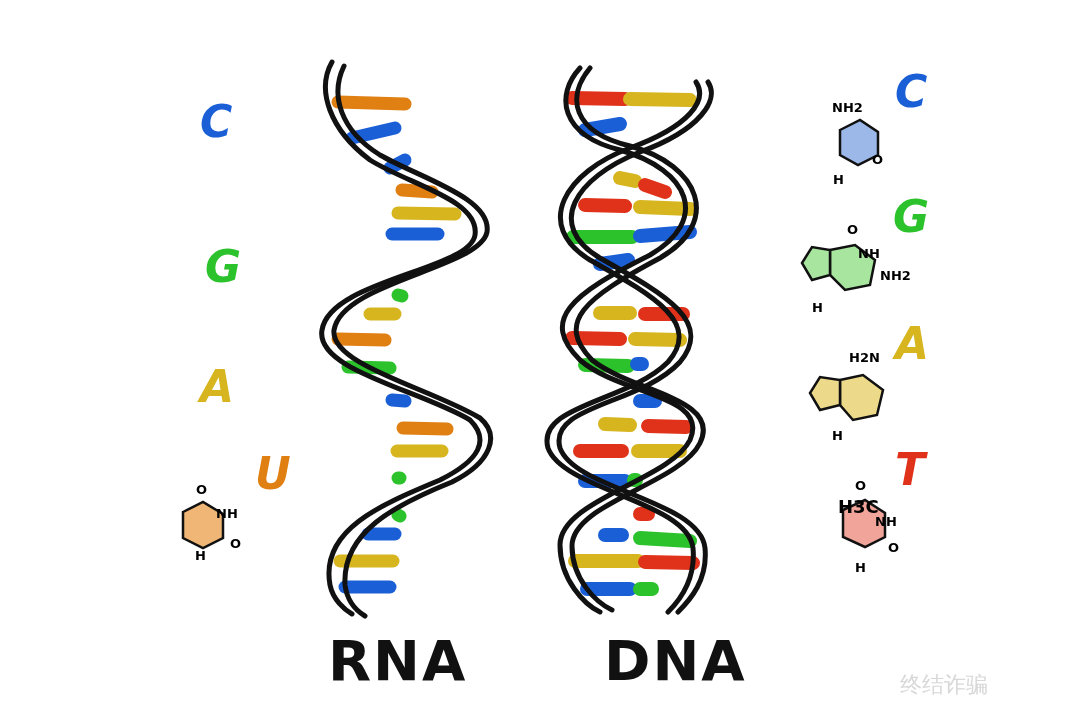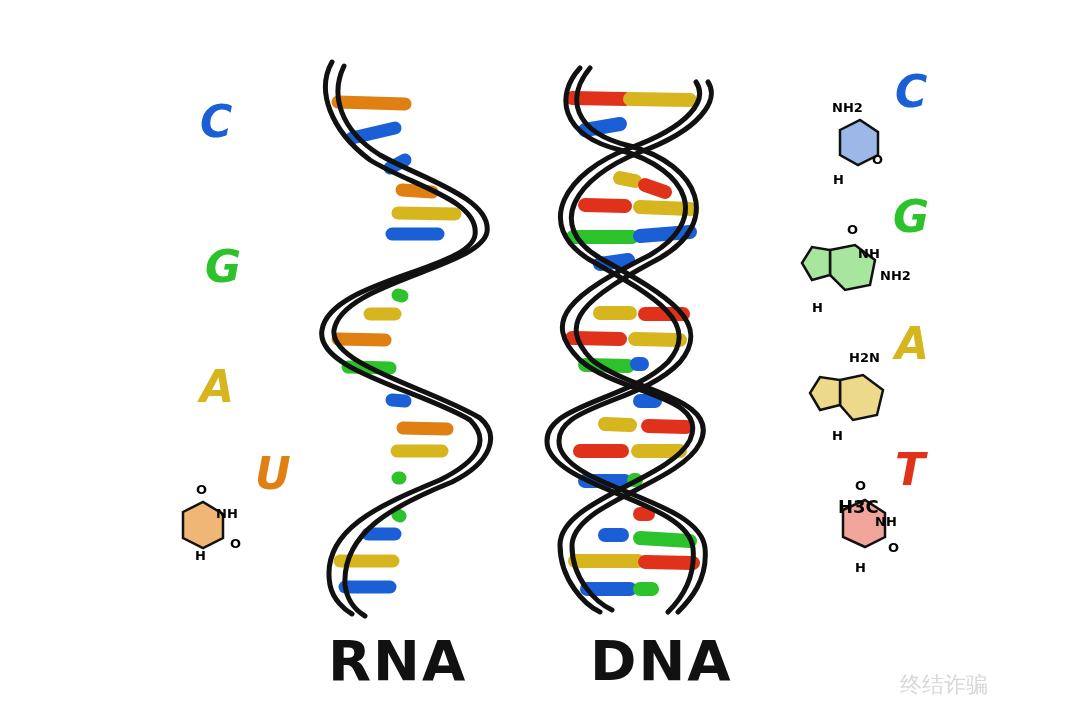--- a/index.html
+++ b/index.html
@@ -141,16 +141,16 @@
   <div style="position:absolute;left:875px;top:514px;font-size:13px;font-weight:bold;">NH</div>
   <div style="position:absolute;left:888px;top:540px;font-size:13px;font-weight:bold;">O</div>
   <div style="position:absolute;left:855px;top:560px;font-size:13px;font-weight:bold;">H</div>
 
   <div style="position:absolute;left:196px;top:482px;font-size:13px;font-weight:bold;">O</div>
   <div style="position:absolute;left:216px;top:506px;font-size:13px;font-weight:bold;">NH</div>
   <div style="position:absolute;left:230px;top:536px;font-size:13px;font-weight:bold;">O</div>
   <div style="position:absolute;left:195px;top:548px;font-size:13px;font-weight:bold;">H</div>
 
   <div class="helix-label" style="left:312px; top:628px;margin-left:16px;">RNA</div>
-  <div class="helix-label" style="left:590px; top:628px;text-align:center;">DNA</div>
+  <div class="helix-label" style="left:604px; top:628px;text-align:center;">DNA</div>
 
   <div class="watermark-faint">终结诈骗</div>
 </div>
 
 </body></html>

